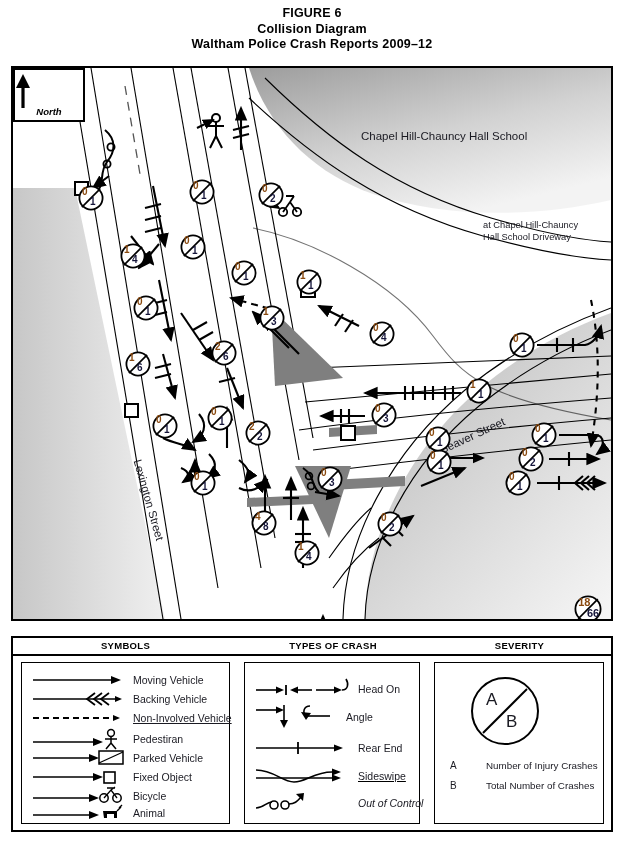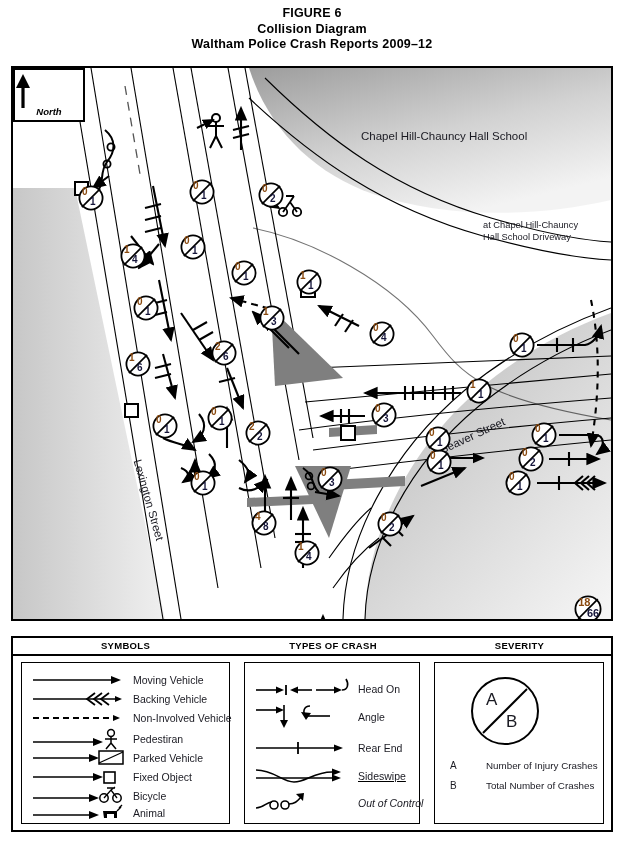--- a/index.html
+++ b/index.html
@@ -562,21 +562,21 @@
           <path d="M84,5 L91,8 L84,11 Z" fill="#000"></path>
         </svg>
         <span class="ltext" style="margin-left:10px;">Backing Vehicle</span>
       </div>
 
       <div class="lrow" style="left:18px;top:54px;">
         <svg width="92" height="16">
           <path d="M2,8 L80,8" stroke="#000" stroke-width="2" fill="none" stroke-dasharray="6,4"></path>
           <path d="M82,5 L89,8 L82,11 Z" fill="#000"></path>
         </svg>
-        <span class="ltext" style="margin-left:10px;">Non-Involved Vehicle</span>
+        <span class="ltext" style="margin-left:10px;text-decoration:underline;">Non-Involved Vehicle</span>
       </div>
 
       <div class="lrow" style="left:18px;top:72px;">
         <svg width="92" height="22">
           <path d="M2,14 L62,14" stroke="#000" stroke-width="1.6" fill="none"></path>
           <path d="M62,10 L72,14 L62,18 Z" fill="#000"></path>
           <circle cx="80" cy="5" r="3.4" stroke="#000" stroke-width="1.5" fill="none"></circle>
           <path d="M80,8.5 L80,15 M74,11 L86,11 M80,15 L75,21 M80,15 L85,21" stroke="#000" stroke-width="1.5" fill="none"></path>
         </svg>
         <span class="ltext" style="margin-left:10px;">Pedestiran</span>
@@ -643,21 +643,21 @@
       <div class="lrow" style="left:16px;top:48px;">
         <svg width="92" height="26">
           <path d="M2,6 L22,6" stroke="#000" stroke-width="1.6" fill="none"></path>
           <path d="M22,2.5 L30,6 L22,9.5 Z" fill="#000"></path>
           <path d="M30,1 L30,16" stroke="#000" stroke-width="1.6" fill="none"></path>
           <path d="M26,16 L30,24 L34,16 Z" fill="#000"></path>
           <path d="M56,2 C50,2 48,8 52,12" stroke="#000" stroke-width="1.6" fill="none"></path>
           <path d="M47,8 L52,16 L57,9 Z" fill="#000"></path>
           <path d="M54,12 L76,12" stroke="#000" stroke-width="1.6" fill="none"></path>
         </svg>
-        <span class="ltext" style="margin-left:12px;">Angle</span>
+        <span class="ltext" style="">Angle</span>
       </div>
 
       <div class="lrow" style="left:16px;top:82px;">
         <svg width="92" height="20">
           <path d="M2,10 L80,10" stroke="#000" stroke-width="1.6" fill="none"></path>
           <path d="M44,4 L44,16" stroke="#000" stroke-width="1.8" fill="none"></path>
           <path d="M80,6.5 L89,10 L80,13.5 Z" fill="#000"></path>
         </svg>
         <span class="ltext" style="margin-left:12px;">Rear End</span>
       </div>

